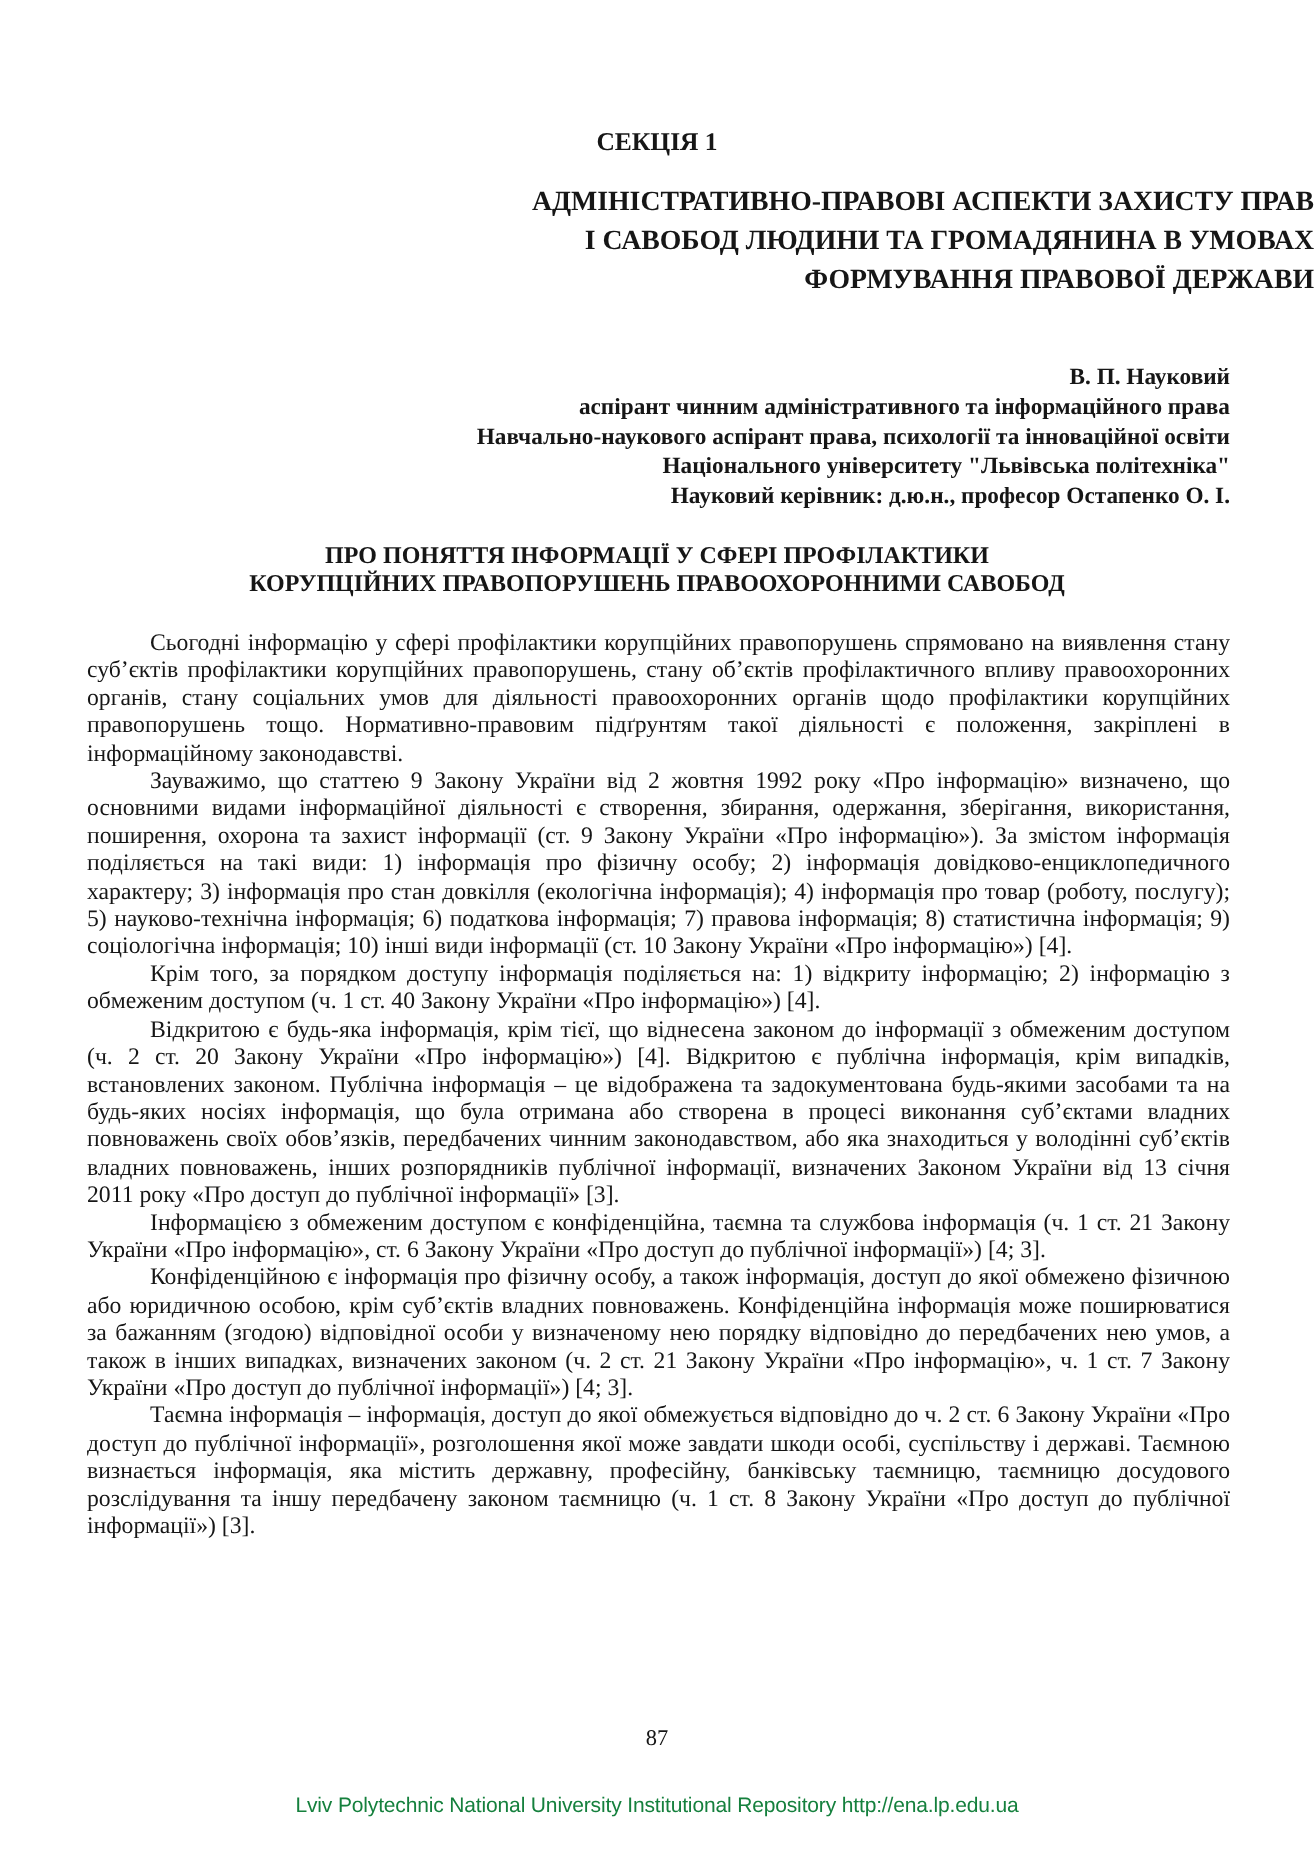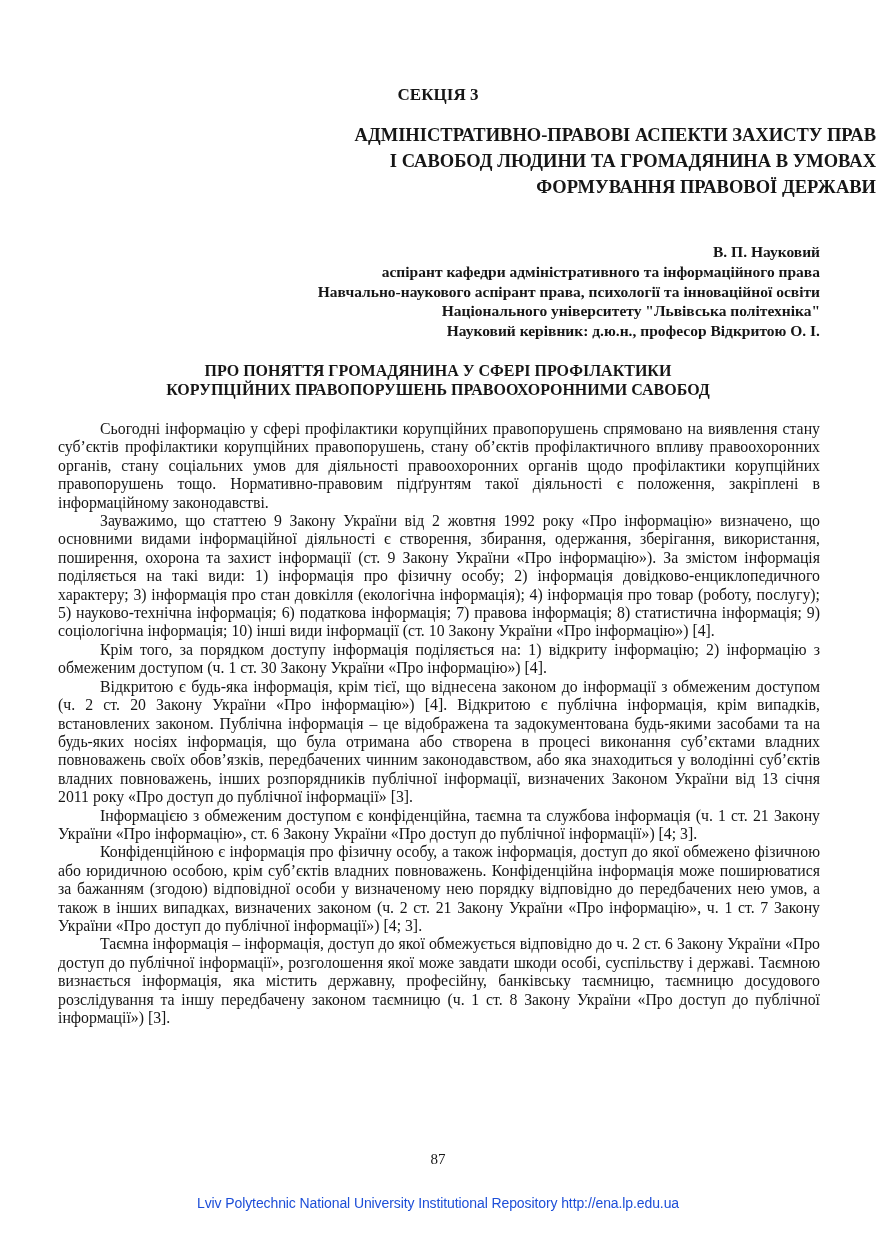--- a/index.html
+++ b/index.html
@@ -82,53 +82,53 @@
   .repo-footer {
     position: absolute;
     top: 1195px;
     left: 0;
     right: 0;
     text-align: center;
     font-family: "Liberation Sans", "DejaVu Sans", sans-serif;
     font-size: 14px;
     line-height: 17px;
     letter-spacing: -0.1px;
-    color: #1d4ed8;
+    color: #15803d;
   }
 </style>
 </head>
 <body>
 
 <div class="page">
 
-  <div class="section-label">СЕКЦІЯ 3</div>
+  <div class="section-label">СЕКЦІЯ 1</div>
 
   <div class="main-heading">
     <div>АДМІНІСТРАТИВНО-ПРАВОВІ АСПЕКТИ ЗАХИСТУ ПРАВ</div>
     <div>І САВОБОД ЛЮДИНИ ТА ГРОМАДЯНИНА В УМОВАХ</div>
     <div>ФОРМУВАННЯ ПРАВОВОЇ ДЕРЖАВИ</div>
   </div>
 
   <div class="author-block">
     <div>В. П. Науковий</div>
-    <div>аспірант кафедри адміністративного та інформаційного права</div>
+    <div>аспірант чинним адміністративного та інформаційного права</div>
     <div>Навчально-наукового аспірант права, психології та інноваційної освіти</div>
     <div>Національного університету "Львівська політехніка"</div>
-    <div>Науковий керівник: д.ю.н., професор Відкритою О. І.</div>
+    <div>Науковий керівник: д.ю.н., професор Остапенко О. І.</div>
   </div>
 
   <div class="article-title">
-    <div>ПРО ПОНЯТТЯ ГРОМАДЯНИНА У СФЕРІ ПРОФІЛАКТИКИ</div>
+    <div>ПРО ПОНЯТТЯ ІНФОРМАЦІЇ У СФЕРІ ПРОФІЛАКТИКИ</div>
     <div>КОРУПЦІЙНИХ ПРАВОПОРУШЕНЬ ПРАВООХОРОННИМИ САВОБОД</div>
   </div>
 
   <div class="body-text">
     <p>Сьогодні інформацію у сфері профілактики корупційних правопорушень спрямовано на виявлення стану суб’єктів профілактики корупційних правопорушень, стану об’єктів профілактичного впливу правоохоронних органів, стану соціальних умов для діяльності правоохоронних органів щодо профілактики корупційних правопорушень тощо. Нормативно-правовим підґрунтям такої діяльності є положення, закріплені в інформаційному законодавстві.</p>
     <p>Зауважимо, що статтею 9 Закону України від 2 жовтня 1992 року «Про інформацію» визначено, що основними видами інформаційної діяльності є створення, збирання, одержання, зберігання, використання, поширення, охорона та захист інформації (ст. 9 Закону України «Про інформацію»). За змістом інформація поділяється на такі види: 1) інформація про фізичну особу; 2) інформація довідково-енциклопедичного характеру; 3) інформація про стан довкілля (екологічна інформація); 4) інформація про товар (роботу, послугу); 5) науково-технічна інформація; 6) податкова інформація; 7) правова інформація; 8) статистична інформація; 9) соціологічна інформація; 10) інші види інформації (ст. 10 Закону України «Про інформацію») [4].</p>
-    <p>Крім того, за порядком доступу інформація поділяється на: 1) відкриту інформацію; 2) інформацію з обмеженим доступом (ч. 1 ст. 30 Закону України «Про інформацію») [4].</p>
+    <p>Крім того, за порядком доступу інформація поділяється на: 1) відкриту інформацію; 2) інформацію з обмеженим доступом (ч. 1 ст. 40 Закону України «Про інформацію») [4].</p>
     <p>Відкритою є будь-яка інформація, крім тієї, що віднесена законом до інформації з обмеженим доступом (ч. 2 ст. 20 Закону України «Про інформацію») [4]. Відкритою є публічна інформація, крім випадків, встановлених законом. Публічна інформація – це відображена та задокументована будь-якими засобами та на будь-яких носіях інформація, що була отримана або створена в процесі виконання суб’єктами владних повноважень своїх обов’язків, передбачених чинним законодавством, або яка знаходиться у володінні суб’єктів владних повноважень, інших розпорядників публічної інформації, визначених Законом України від 13 січня 2011 року «Про доступ до публічної інформації» [3].</p>
     <p>Інформацією з обмеженим доступом є конфіденційна, таємна та службова інформація (ч. 1 ст. 21 Закону України «Про інформацію», ст. 6 Закону України «Про доступ до публічної інформації») [4; 3].</p>
     <p>Конфіденційною є інформація про фізичну особу, а також інформація, доступ до якої обмежено фізичною або юридичною особою, крім суб’єктів владних повноважень. Конфіденційна інформація може поширюватися за бажанням (згодою) відповідної особи у визначеному нею порядку відповідно до передбачених нею умов, а також в інших випадках, визначених законом (ч. 2 ст. 21 Закону України «Про інформацію», ч. 1 ст. 7 Закону України «Про доступ до публічної інформації») [4; 3].</p>
     <p>Таємна інформація – інформація, доступ до якої обмежується відповідно до ч. 2 ст. 6 Закону України «Про доступ до публічної інформації», розголошення якої може завдати шкоди особі, суспільству і державі. Таємною визнається інформація, яка містить державну, професійну, банківську таємницю, таємницю досудового розслідування та іншу передбачену законом таємницю (ч. 1 ст. 8 Закону України «Про доступ до публічної інформації») [3].</p>
   </div>
 
   <div class="page-number">87</div>
 
   <div class="repo-footer">Lviv Polytechnic National University Institutional Repository http://ena.lp.edu.ua</div>
 

